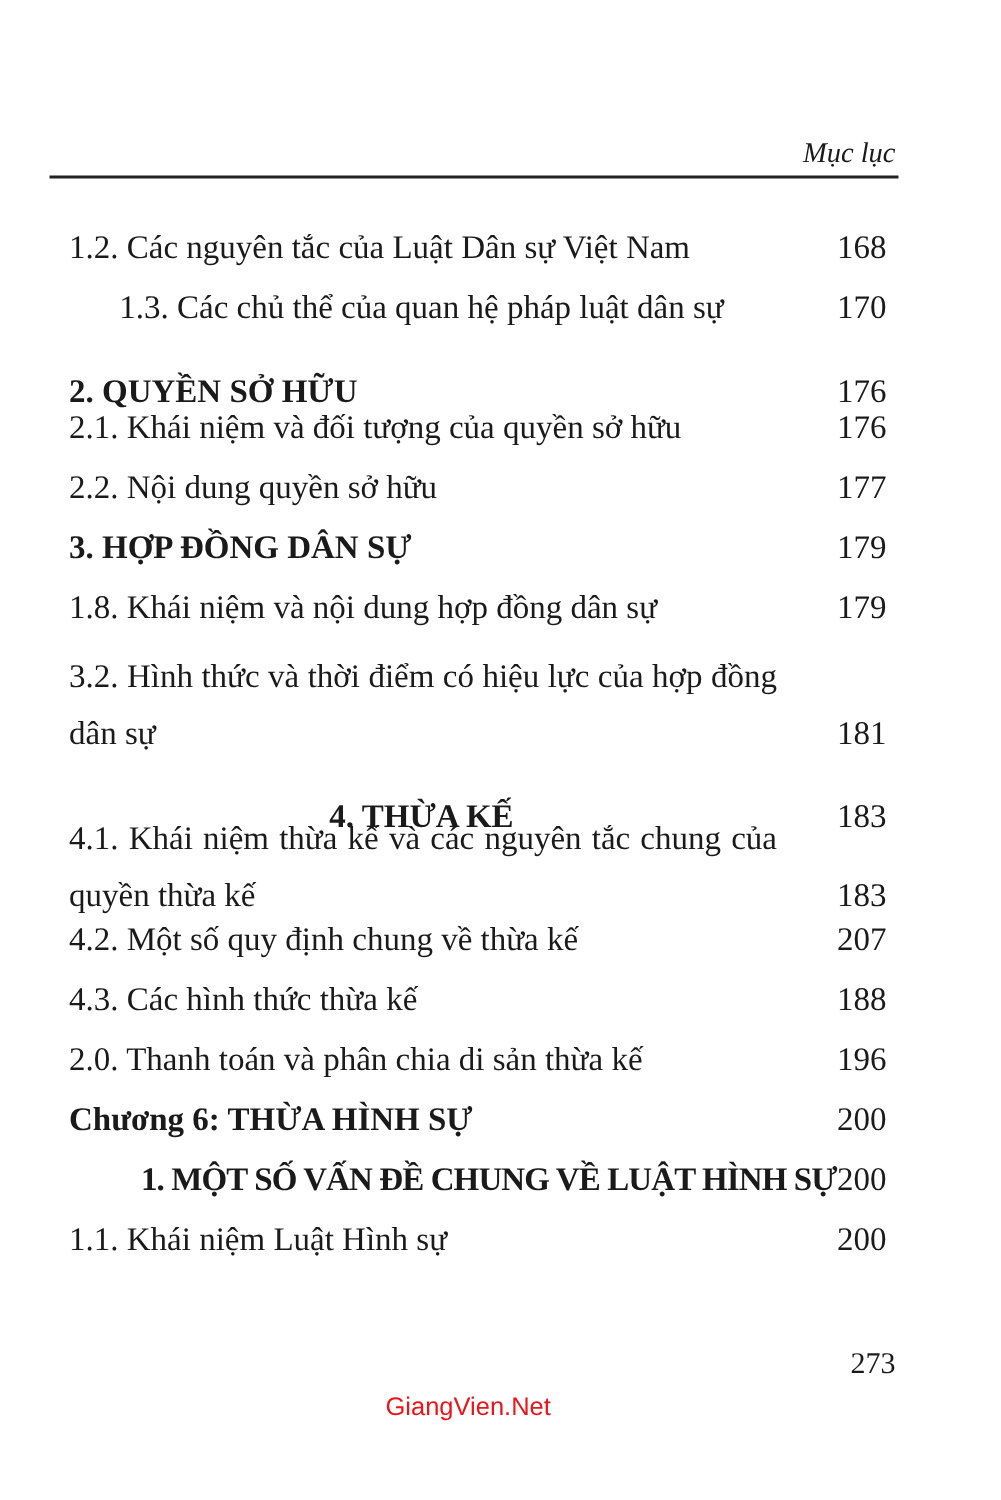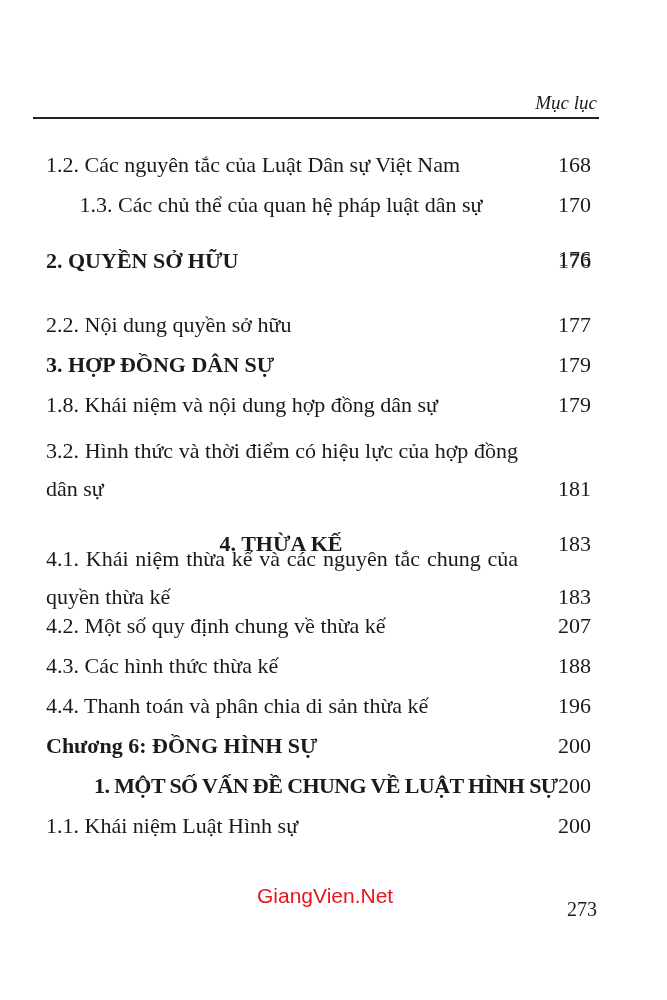--- a/index.html
+++ b/index.html
@@ -65,23 +65,23 @@
     }
     .page-number {
       position: absolute;
       left: 567px;
       top: 898px;
       font-size: 20px;
     }
     .watermark {
       position: absolute;
       left: 257px;
-      top: 884px;
+      top: 928px;
       font-family: "Liberation Sans", "DejaVu Sans", sans-serif;
-      font-size: 21px;
+      font-size: 17px;
       color: #e8151b;
     }
   </style>
 </head>
 <body>
 
 <div>
   <div class="header-title">Mục lục</div>
   <div class="header-rule"></div>
 </div>
@@ -93,20 +93,21 @@
   </div>
   <div class="entry" style="top:192px;text-align:center;">
     <span class="title">1.3. Các chủ thể của quan hệ pháp luật dân sự</span>
     <span class="page">170</span>
   </div>
   <div class="entry bold" style="top:248px;">
     <span class="title">2. QUYỀN SỞ HỮU</span>
     <span class="page">176</span>
   </div>
   <div class="entry" style="top:272px;">
+    <span class="title">2.1. Khái niệm và đối tượng của quyền sở hữu</span>
     <span class="page">176</span>
   </div>
   <div class="entry" style="top:312px;">
     <span class="title">2.2. Nội dung quyền sở hữu</span>
     <span class="page">177</span>
   </div>
   <div class="entry bold" style="top:352px;">
     <span class="title">3. HỢP ĐỒNG DÂN SỰ</span>
     <span class="page">179</span>
   </div>
@@ -128,25 +129,25 @@
   </div>
   <div class="entry" style="top:613px;">
     <span class="title">4.2. Một số quy định chung về thừa kế</span>
     <span class="page">207</span>
   </div>
   <div class="entry" style="top:653px;">
     <span class="title">4.3. Các hình thức thừa kế</span>
     <span class="page">188</span>
   </div>
   <div class="entry" style="top:693px;">
-    <span class="title">4.4. Thanh toán và phân chia di sản thừa kế</span>
+    <span class="title">2.0. Thanh toán và phân chia di sản thừa kế</span>
     <span class="page">196</span>
   </div>
   <div class="entry bold" style="top:733px;">
-    <span class="title">Chương 6: ĐỒNG HÌNH SỰ</span>
+    <span class="title">Chương 6: THỪA HÌNH SỰ</span>
     <span class="page">200</span>
   </div>
   <div class="entry bold" style="top:773px;">
     <span class="title" style="width:500px; letter-spacing:-0.6px;margin-left:48px;">1. MỘT SỐ VẤN ĐỀ CHUNG VỀ LUẬT HÌNH SỰ</span>
     <span class="page">200</span>
   </div>
   <div class="entry" style="top:813px;">
     <span class="title">1.1. Khái niệm Luật Hình sự</span>
     <span class="page">200</span>
   </div>

